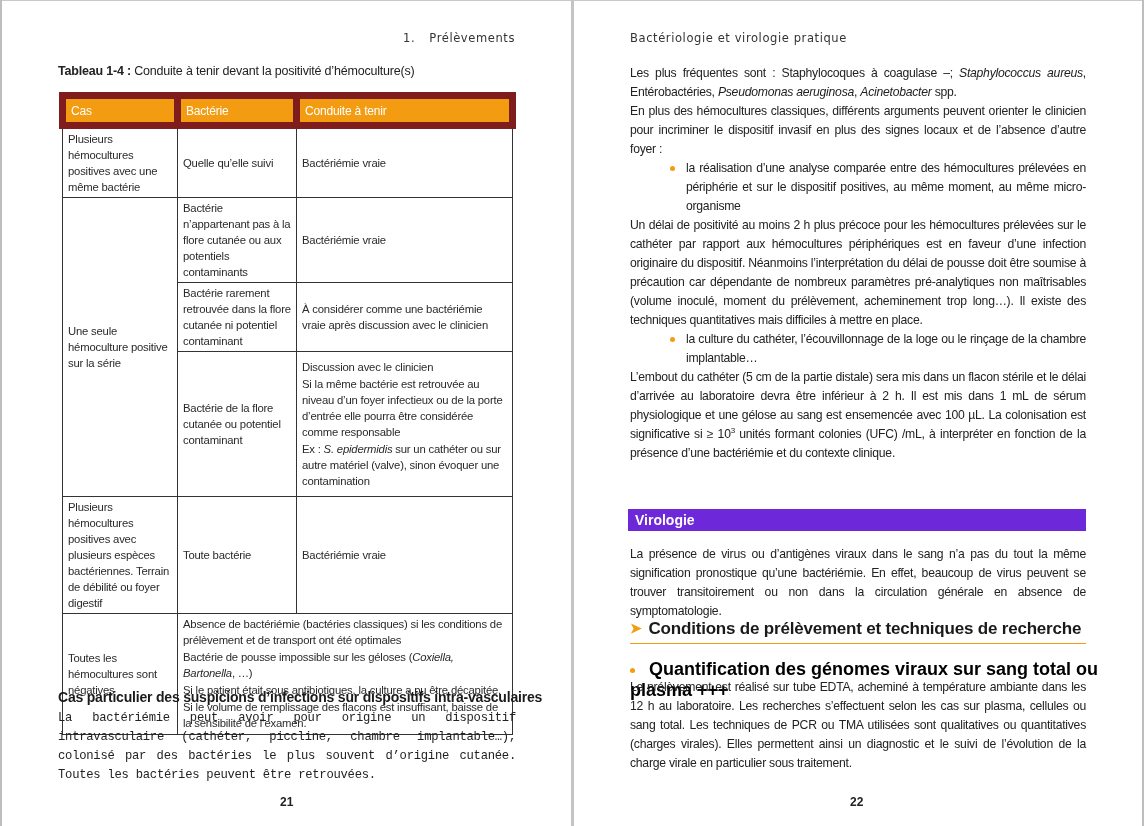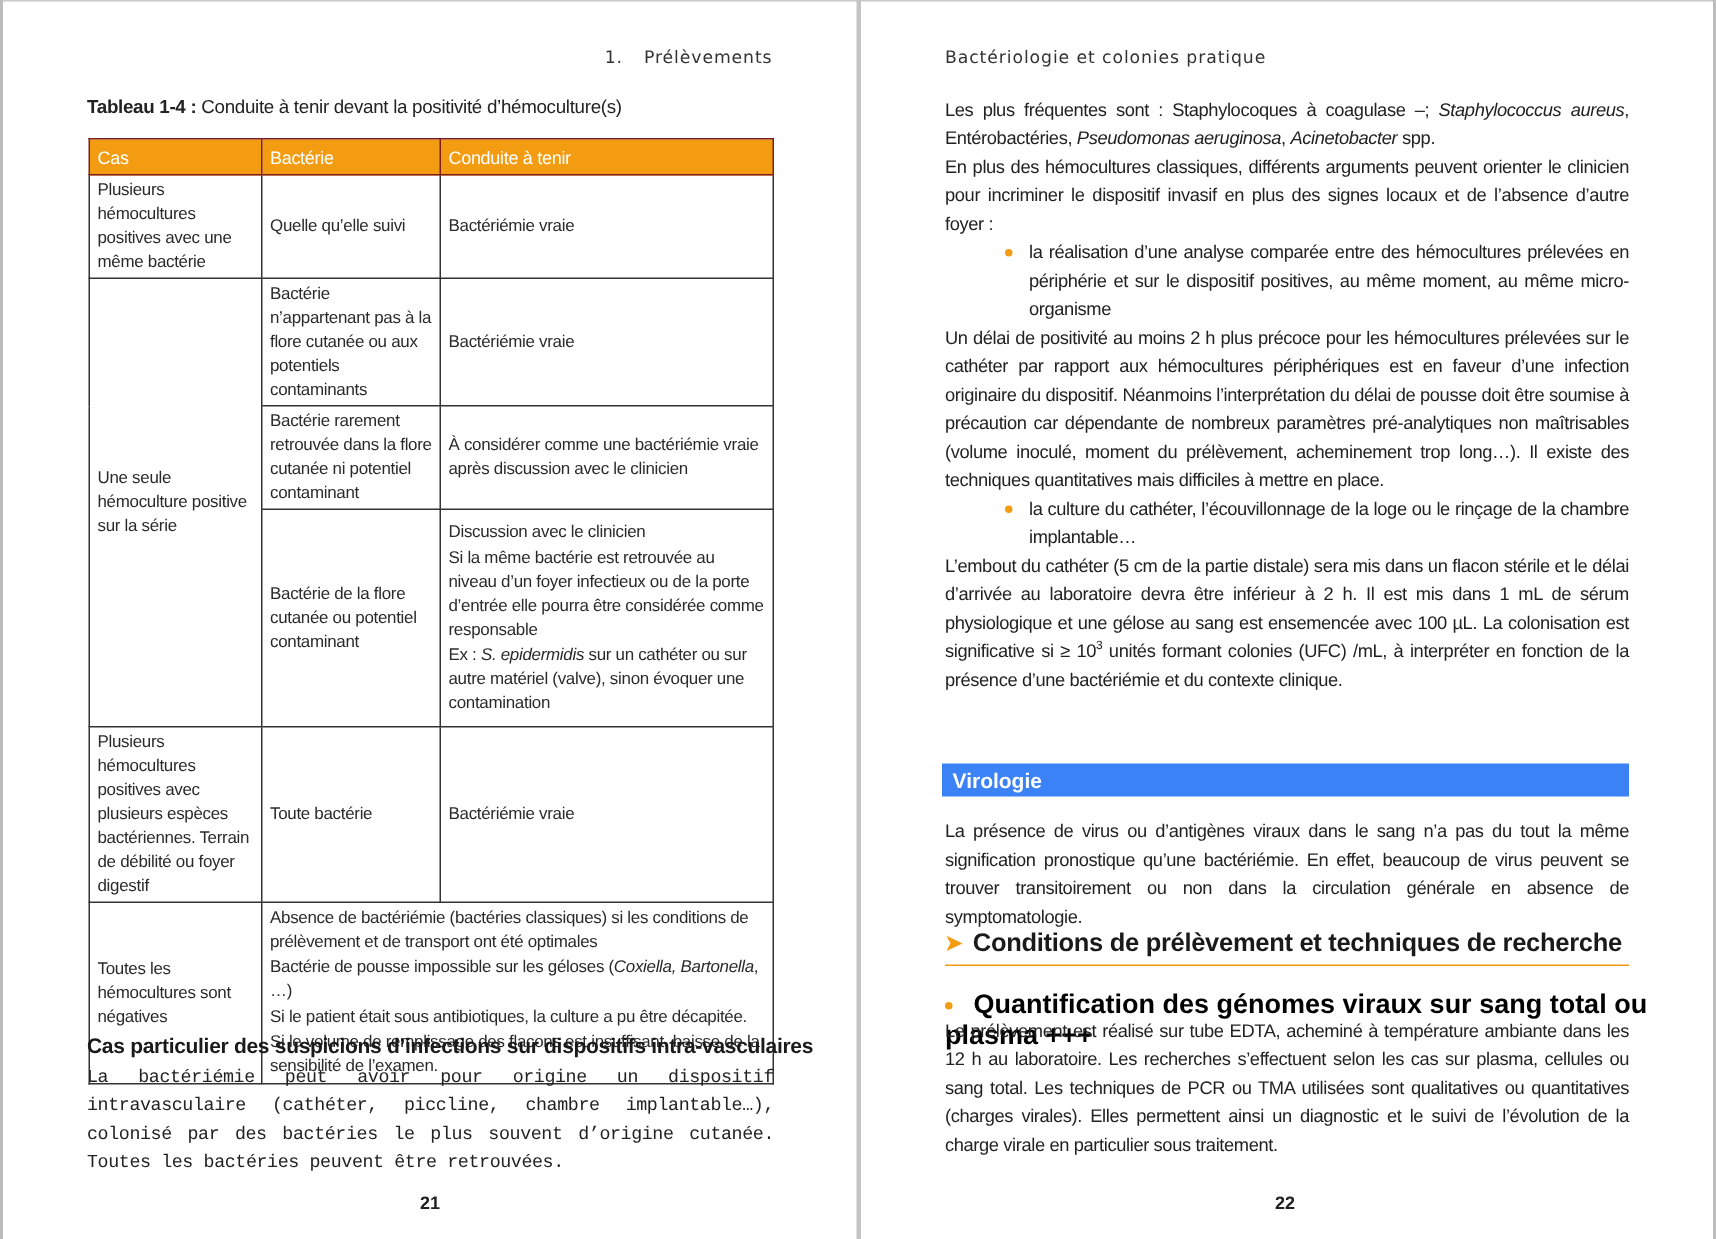--- a/index.html
+++ b/index.html
@@ -38,21 +38,21 @@
     }
     .table-caption b { font-weight: bold; }
 
     table.data {
       position: absolute; left: 57px; top: 92px; width: 457px;
       border-collapse: collapse; font-size: 11.3px; line-height: 16px; color: #2a2a2a;
       letter-spacing: -0.2px;
     }
     table.data th {
       background: #f39c12; color: #fff; font-weight: normal; text-align: left;
-      padding: 2px 5px; height: 19px; border: 1px solid #7f1d1d; font-size: 12px;
+      padding: 2px 5px; height: 19px; border: 7px solid #7f1d1d; font-size: 12px;
     }
     table.data td {
       border: 1px solid #333; vertical-align: middle; padding: 2px 5px;
     }
     table.data td.c1 { width: 104px; }
     table.data td.c2 { width: 108px; }
     table.data td p { margin: 0 0 1px 0; }
     .r1 td { height: 47px; }
     .r2 td { height: 63px; }
     .r3 td { height: 63px; }
@@ -71,21 +71,21 @@
 
     .right-content { position: absolute; left: 56px; top: 64px; width: 456px; }
     .right-content p { margin: 0; }
     .bullet { position: relative; padding-left: 56px; margin: 8px 0 0 0; }
     .bullet .dot {
       position: absolute; left: 40px; top: 7px; width: 5px; height: 5px; border-radius: 50%;
       background: #f39c12;
     }
 
     .virologie-band {
-      position: absolute; left: 54px; top: 509px; width: 458px; height: 22px; background: #3b82f6;
+      position: absolute; left: 54px; top: 509px; width: 458px; height: 22px; background: #6d28d9;
       color: #fff; font-weight: bold; font-size: 14px; line-height: 22px; padding-left: 7px; box-sizing: border-box;
     }
     .virologie-para { position: absolute; left: 56px; top: 545px; width: 456px; }
 
     .section-h2 {
       position: absolute; left: 56px; top: 619px; width: 456px; height: 24px;
       border-bottom: 1px solid #f39c12; font-size: 17px; font-weight: bold; color: #1a1a1a;
       letter-spacing: -0.2px;
     }
     .section-h2 .chev { color: #f39c12; font-size: 14px; margin-right: 7px; position: relative; top: -1px; }
@@ -167,21 +167,21 @@
     </tbody>
   </table>
 
   <div class="subhead">Cas particulier des suspicions d’infections sur dispositifs intra-vasculaires</div>
   <div class="para left-para">La bactériémie peut avoir pour origine un dispositif intravasculaire (cathéter, piccline, chambre implantable…), colonisé par des bactéries le plus souvent d’origine cutanée. Toutes les bactéries peuvent être retrouvées.</div>
 
   <div class="folio">21</div>
 </div>
 
 <div class="page page-right">
-  <div class="running-head">Bactériologie et colonies pratique</div>
+  <div class="running-head">Bactériologie et virologie pratique</div>
 
   <div class="right-content para">
     <p><span>Les plus fréquentes sont : Staphylocoques à coagulase –; </span><i>Staphylococcus aureus</i><span>, Entérobactéries, </span><i>Pseudomonas aeruginosa</i><span>, </span><i>Acinetobacter</i><span> spp.</span></p>
     <p>En plus des hémocultures classiques, différents arguments peuvent orienter le clinicien pour incriminer le dispositif invasif en plus des signes locaux et de l’absence d’autre foyer :</p>
     <p class="bullet"><span class="dot"></span><span>la réalisation d’une analyse comparée entre des hémocultures prélevées en périphérie et sur le dispositif positives, au même moment, au même micro-organisme</span></p>
     <p>Un délai de positivité au moins 2 h plus précoce pour les hémocultures prélevées sur le cathéter par rapport aux hémocultures périphériques est en faveur d’une infection originaire du dispositif. Néanmoins l’interprétation du délai de pousse doit être soumise à précaution car dépendante de nombreux paramètres pré-analytiques non maîtrisables (volume inoculé, moment du prélèvement, acheminement trop long…). Il existe des techniques quantitatives mais difficiles à mettre en place.</p>
     <p class="bullet"><span class="dot"></span><span>la culture du cathéter, l’écouvillonnage de la loge ou le rinçage de la chambre implantable…</span></p>
     <p><span>L’embout du cathéter (5 cm de la partie distale) sera mis dans un flacon stérile et le délai d’arrivée au laboratoire devra être inférieur à 2 h. Il est mis dans 1 mL de sérum physiologique et une gélose au sang est ensemencée avec 100 µL. La colonisation est significative si ≥ 10</span><sup>3</sup><span> unités formant colonies (UFC) /mL, à interpréter en fonction de la présence d’une bactériémie et du contexte clinique.</span></p>
   </div>
 

